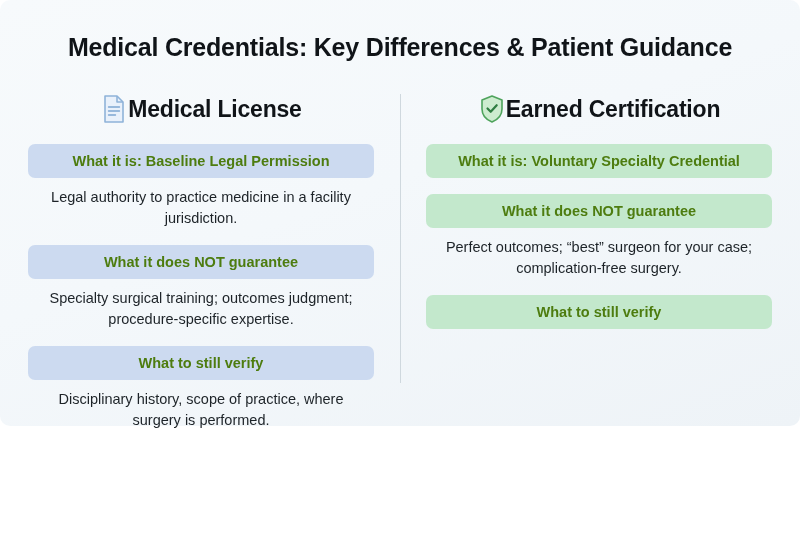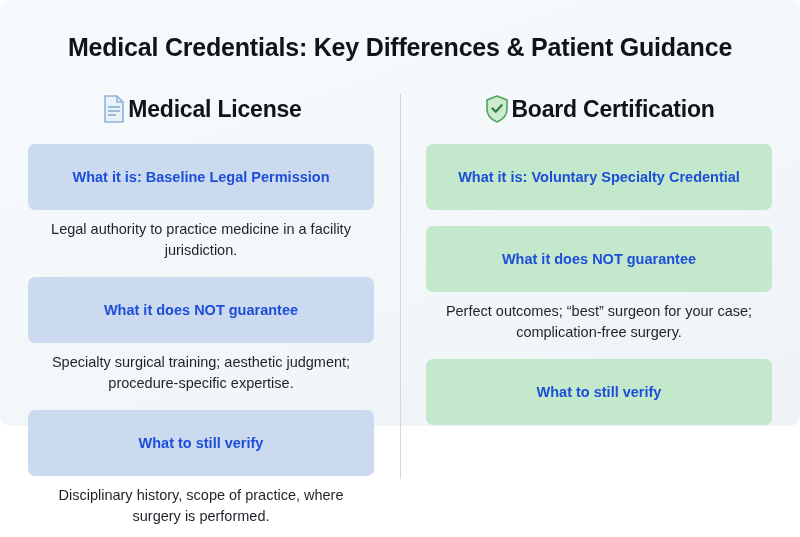--- a/index.html
+++ b/index.html
@@ -73,22 +73,22 @@
     align-items: center;
     justify-content: center;
     width: 28px;
     height: 30px;
   }
   .band {
     border-radius: 7px;
     text-align: center;
     font-size: 14.5px;
     font-weight: bold;
-    color: #1d4ed8;
-    padding: 24px 8px;
+    color: #4d7c0f;
+    padding: 8px 8px;
     margin-top: 16px;
     line-height: 1.25;
   }
   .band-blue { background: #ccdaf0; }
   .band-green { background: #c3e8cc; }
   .body-text {
     text-align: center;
     font-size: 14.5px;
     color: #1d2328;
     line-height: 1.45;
@@ -121,35 +121,35 @@
             </g>
           </svg>
         </span>
         <span class="col-head-text">Medical License</span>
       </div>
 
       <div class="band band-blue first-band">What it is: Baseline Legal Permission</div>
       <div class="body-text">Legal authority to practice medicine in a facility jurisdiction.</div>
 
       <div class="band band-blue">What it does NOT guarantee</div>
-      <div class="body-text">Specialty surgical training; aesthetic judgment; procedure-specific expertise.</div>
+      <div class="body-text">Specialty surgical training; outcomes judgment; procedure-specific expertise.</div>
 
       <div class="band band-blue">What to still verify</div>
       <div class="body-text">Disciplinary history, scope of practice, where surgery is performed.</div>
     </div>
 
     <div class="col col-right">
       <div class="col-head">
         <span class="icon">
           <svg width="26" height="30" viewBox="0 0 26 30" xmlns="http://www.w3.org/2000/svg">
             <path d="M13 2 L23 6 v9 c0 7-5 11-10 13 C8 26 3 22 3 15 V6 Z" fill="#cdeccf" stroke="#4ea35c" stroke-width="1.6" stroke-linejoin="round"></path>
             <path d="M8.5 14.5 l3.2 3.3 l6-6.6" fill="none" stroke="#2f7d41" stroke-width="2.2" stroke-linecap="round" stroke-linejoin="round"></path>
           </svg>
         </span>
-        <span class="col-head-text">Board Certification</span>
+        <span class="col-head-text">Earned Certification</span>
       </div>
 
       <div class="band band-green first-band">What it is: Voluntary Specialty Credential</div>
 
       <div class="band band-green">What it does NOT guarantee</div>
       <div class="body-text">Perfect outcomes; “best” surgeon for your case; complication-free surgery.</div>
 
       <div class="band band-green">What to still verify</div>
     </div>
 

